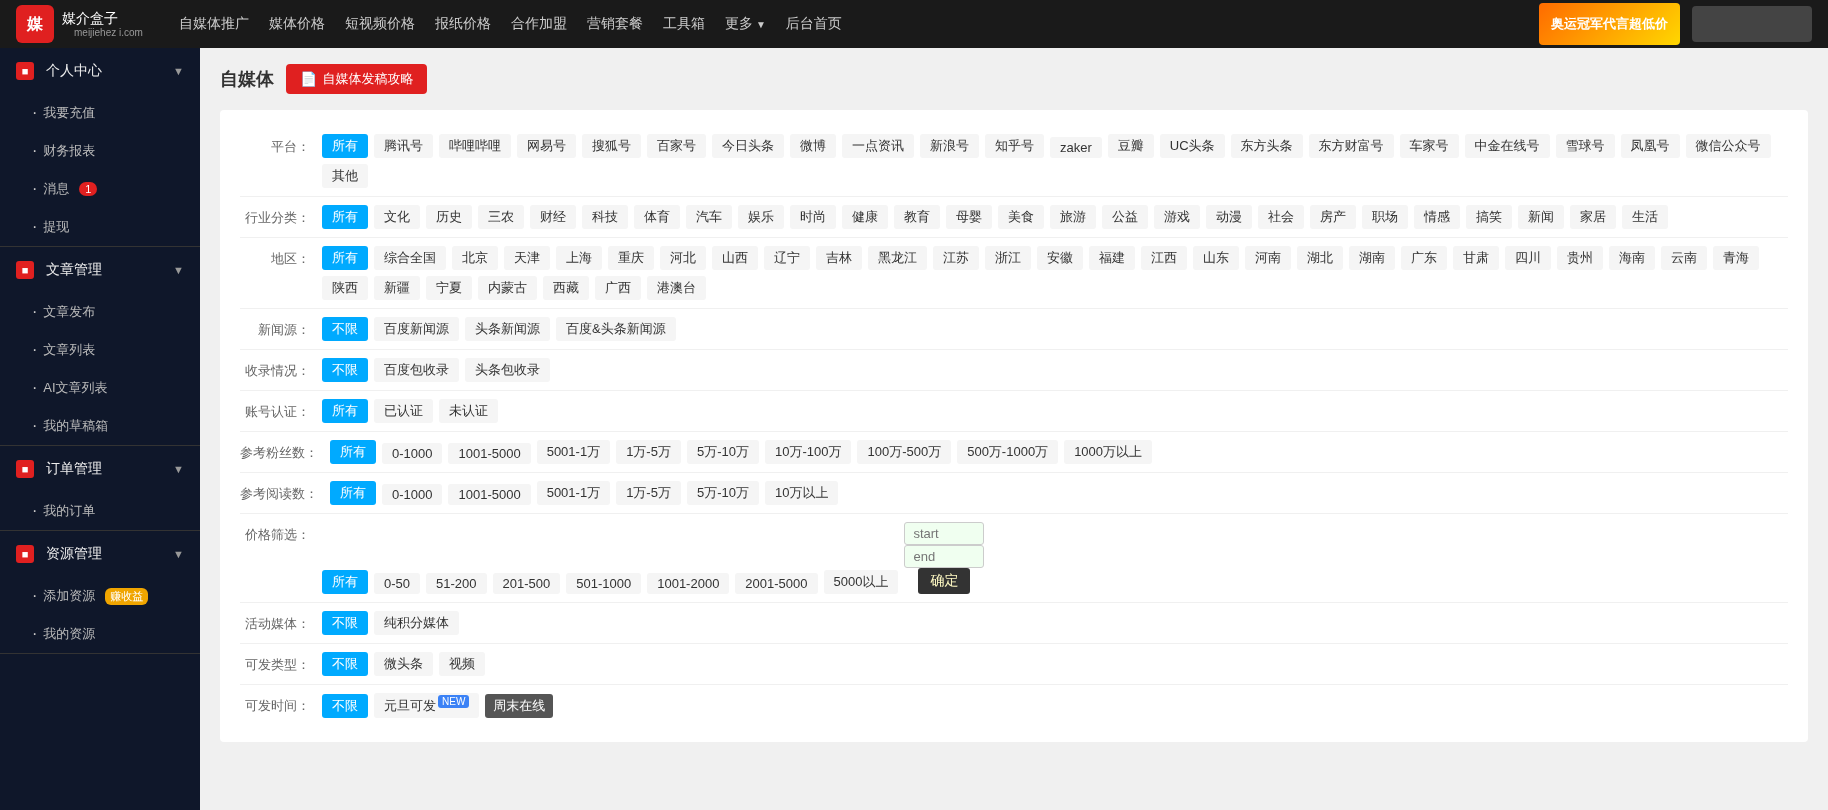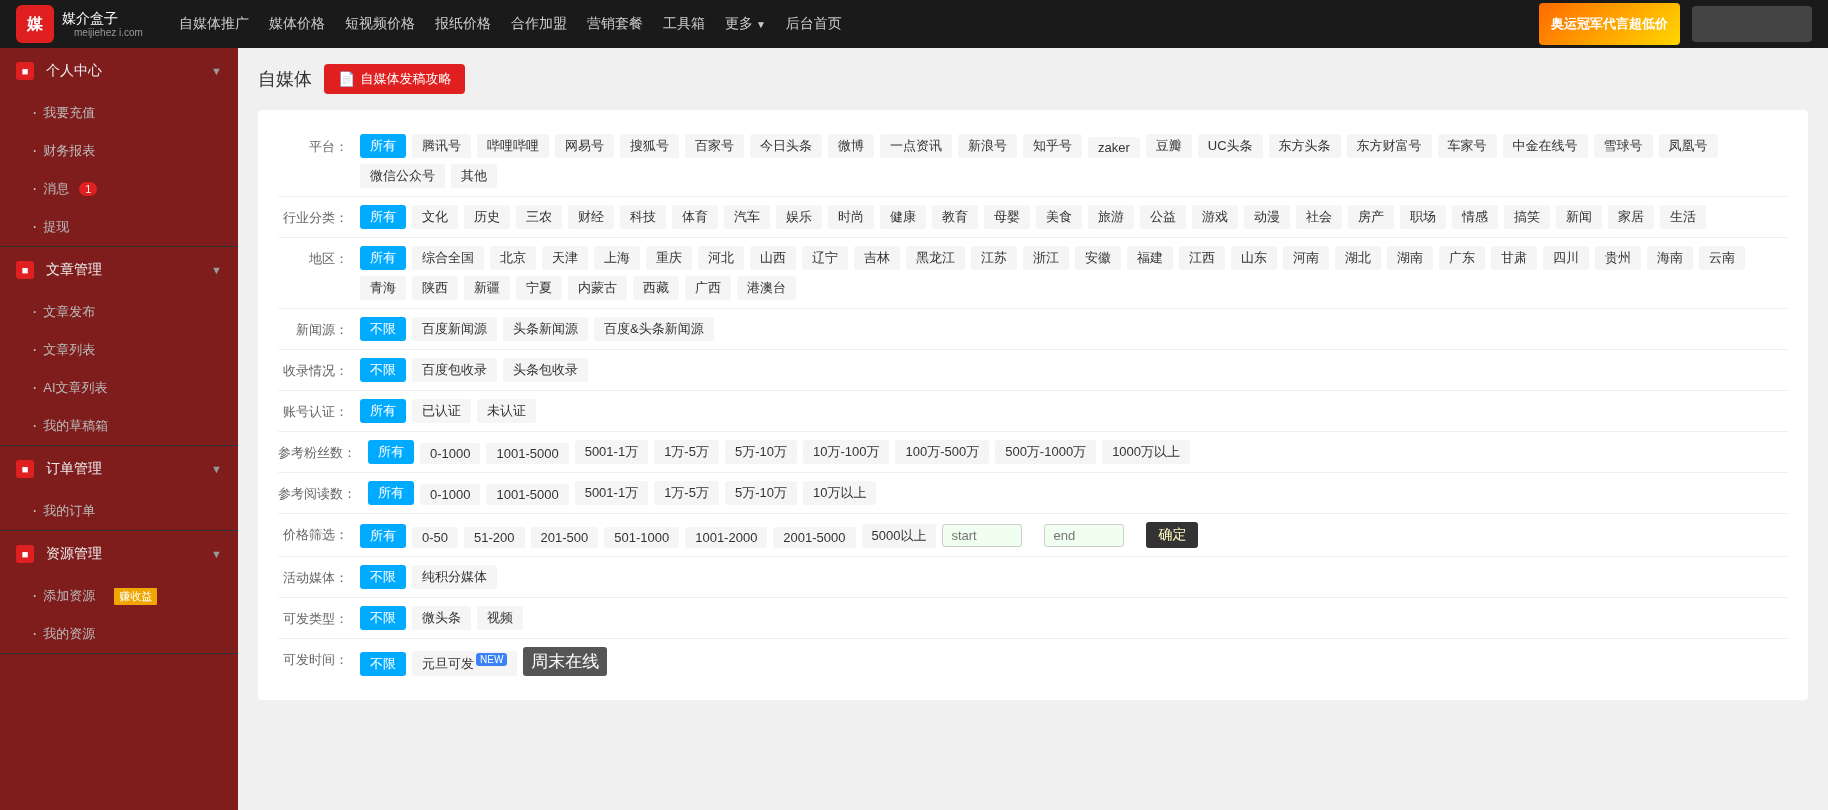--- a/index.html
+++ b/index.html
@@ -49,22 +49,22 @@
       width: 120px; height: 36px;
       background: #444;
       border-radius: 4px;
     }
 
     
     .layout { display: flex; min-height: calc(100vh - 48px); }
 
     
     .sidebar {
-      width: 238px;
-      background: #7f1d1d;
+      width: 200px;
+      background: #0f172a;
       color: #ccc;
       flex-shrink: 0;
     }
     .sidebar-section {
       border-bottom: 1px solid #333;
     }
     .sidebar-section-header {
       display: flex; align-items: center; justify-content: space-between;
       padding: 14px 16px;
       cursor: pointer;
@@ -91,41 +91,41 @@
       background: #e02020;
       color: white;
       border-radius: 10px;
       padding: 1px 6px;
       font-size: 11px;
       margin-left: 4px;
     }
     .earn-badge {
       background: #f0a500;
       color: white;
-      border-radius: 1px;
+      border-radius: 6px;
       padding: 1px 5px;
       font-size: 11px;
-      margin-left: 13px;
+      margin-left: 4px;
     }
 
     
     .main-content {
       flex: 1;
       padding: 16px 20px;
       background: #f0f0f0;
       overflow-x: auto;
     }
 
     
     .breadcrumb-area {
       display: flex; align-items: center; gap: 12px;
       margin-bottom: 16px;
     }
     .breadcrumb-title {
-      font-size: 18px; font-weight: normal; color: #333;
+      font-size: 18px; font-weight: bold; color: #333;
     }
     .breadcrumb-btn {
       background: #e02020;
       color: white;
       border: none;
       border-radius: 4px;
       padding: 6px 14px;
       font-size: 13px;
       cursor: pointer;
       display: flex; align-items: center; gap: 5px;
@@ -174,21 +174,21 @@
       background: #f5f5f5;
       color: #333;
       white-space: nowrap;
     }
     .tag.active {
       background: #00aaff;
       color: white;
     }
 
     .price-range {
-      display: flex; align-items: center; gap: 22px;
+      display: flex; align-items: center; gap: 0; flex-direction: column;
     }
     .price-input {
       border: 1px solid #ccc;
       border-radius: 3px;
       padding: 3px 8px;
       width: 80px;
       font-size: 13px;
       background: #f0fff0;
       outline: none;
     }
@@ -229,21 +229,21 @@
       padding: 1px 4px;
       font-size: 10px;
       margin-left: 2px;
       vertical-align: super;
     }
     .online-badge {
       background: #555;
       color: white;
       border-radius: 3px;
       padding: 3px 8px;
-      font-size: 17px;
+      font-size: 13px;
     }
   </style>
 </head>
 <body>
 
 <header class="top-nav">
   <div class="logo-area">
     <div class="logo-icon">
       <span>媒</span>
     </div>

